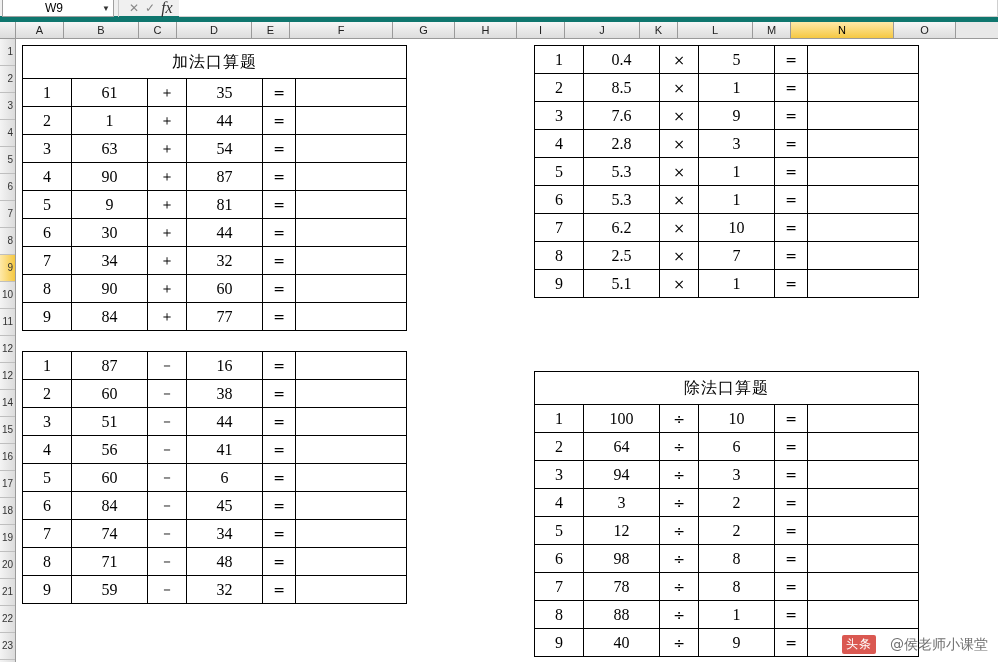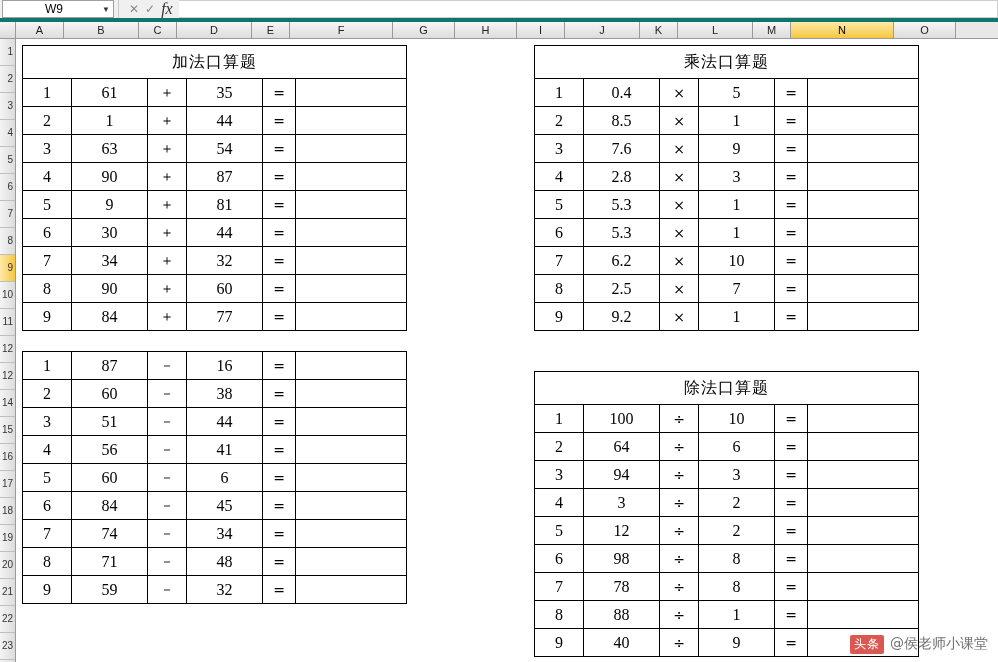--- a/index.html
+++ b/index.html
@@ -16,21 +16,21 @@
     color: #000;
     position: relative;
   }
 
   
   #formula-bar {
     display: flex;
     align-items: center;
     height: 22px;
     background: #f0f0f0;
-    border-bottom: 4px solid #0f766e;
+    border-bottom: 6px solid #0f766e;
     box-sizing: border-box;
   }
   #name-box {
     width: 112px;
     height: 18px;
     margin-left: 2px;
     background: #ffffff;
     border: 1px solid #a0a0a0;
     display: flex;
     align-items: center;
@@ -183,21 +183,22 @@
   .col-num2 { width: 75px; }
   .col-eq   { width: 32px; }
   .col-ans  { width: 110px; }
 
   
   #watermark {
     position: absolute;
     right: 10px;
     bottom: 8px;
     display: flex;
-    gap: 6px;
+    align-items: center;
+    gap: 14px;
     color: #555;
     font-family: "DejaVu Sans", sans-serif;
     font-size: 15px;
     opacity: 0.85;
   }
   #watermark .wm-logo {
     background: #d43c33;
     color: #fff;
     font-size: 12px;
     padding: 1px 4px;
@@ -350,23 +351,20 @@
             <td class="col-num2">77</td>
             <td class="col-eq eq">=</td>
             <td class="col-ans blank"></td>
           </tr>
         </tbody>
     </table>
 
     <table class="ws-table" id="tbl-multiplication" style="left:518px; top:6px;">
       <tbody>
           <tr>
-            <td class="title" colspan="6">乘法口算题</td>
-          </tr>
-          <tr>
             <td class="col-idx">1</td>
             <td class="col-num">0.4</td>
             <td class="col-op op">×</td>
             <td class="col-num2">5</td>
             <td class="col-eq eq">=</td>
             <td class="col-ans blank"></td>
           </tr>
           <tr>
             <td class="col-idx">2</td>
             <td class="col-num">8.5</td>
@@ -418,21 +416,21 @@
           <tr>
             <td class="col-idx">8</td>
             <td class="col-num">2.5</td>
             <td class="col-op op">×</td>
             <td class="col-num2">7</td>
             <td class="col-eq eq">=</td>
             <td class="col-ans blank"></td>
           </tr>
           <tr>
             <td class="col-idx">9</td>
-            <td class="col-num">9.2</td>
+            <td class="col-num">5.1</td>
             <td class="col-op op">×</td>
             <td class="col-num2">1</td>
             <td class="col-eq eq">=</td>
             <td class="col-ans blank"></td>
           </tr>
         </tbody>
     </table>
 
     <table class="ws-table" id="tbl-subtraction" style="left:6px; top:312px;">
       <tbody>

